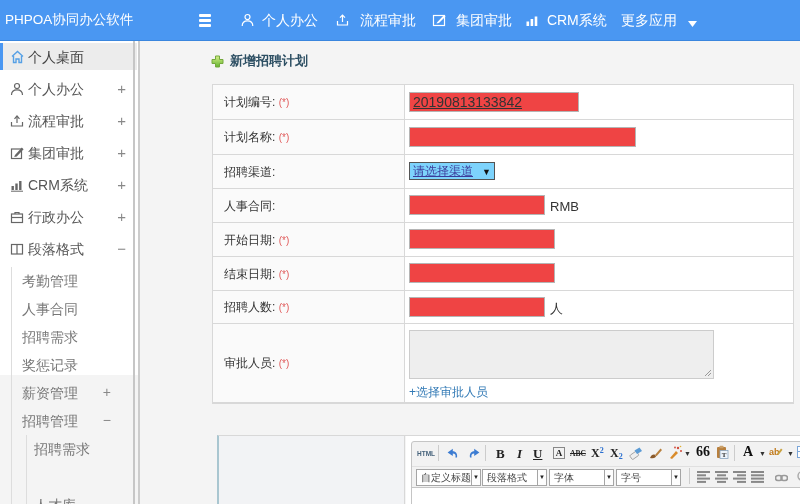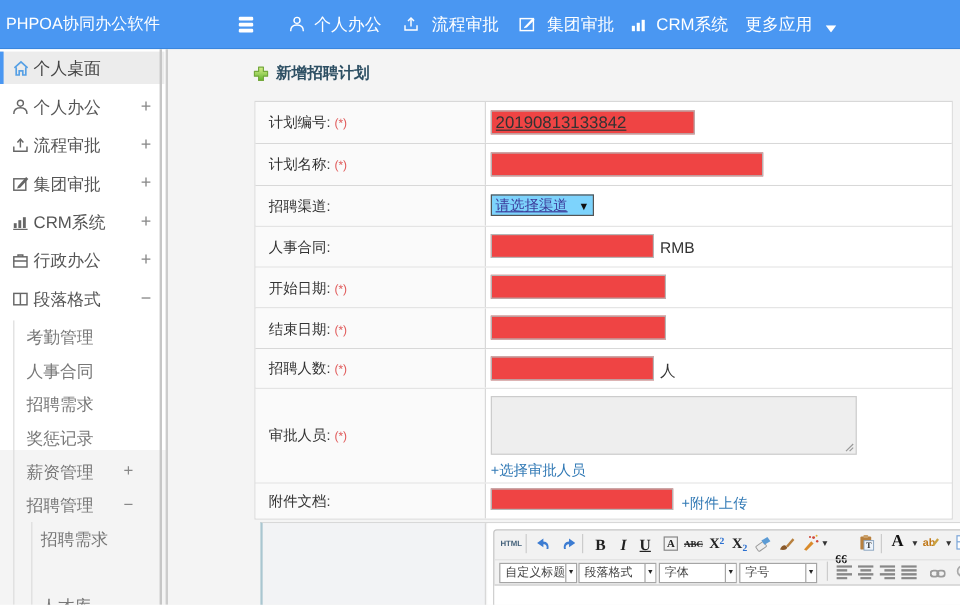--- a/index.html
+++ b/index.html
@@ -266,29 +266,20 @@
         </div>
       <div class="fr" style="height:78px;">
         <div style="position:absolute; left:4px; top:6px; width:303px; height:47px; border:1px solid #ccc; background:#eee;">
           <svg style="position:absolute; right:1px; bottom:1px;" width="8" height="8" viewBox="0 0 8 8">
               <path d="M7 1 L1 7 M7 4 L4 7" stroke="#999" stroke-width="1" fill="none"></path>
             </svg>
         </div>
         <span class="blue" style="position:absolute; left:4px; top:60px;">+选择审批人员</span>
       </div>
     </div>
-    <div class="frow" style="height:29px; border-bottom:none;">
-      <div class="fl">
-          <span class="lab">附件文档:</span>
-        </div>
-      <div class="fr" style="height:29px;">
-          <input class="inp" style="left: 4px; top: 4px; width: 144px; height: 16px;">
-          <span class="blue" style="position:absolute; left:163px; top:8px;">+附件上传</span>
-        </div>
-    </div>
   </div>
 
   <div class="edwrap">
     <div class="edlabel"></div>
     <div class="edright">
       <div class="edbox">
         <div class="tb1">
           <span class="ti" style="left:5px; top:8px; font-size:6.5px; font-weight:bold; color:#44617a;">HTML</span>
           <div class="sep" style="left:26px;"></div>
           <svg class="ti" style="left:34px; top:3px;" width="14" height="14" viewBox="0 0 14 14">
@@ -316,21 +307,21 @@
               <path d="M6 9 L11.5 2.5 L13 4 L7.5 10.2 Z" fill="#b8803e"></path>
             </svg>
           <svg class="ti" style="left:256px; top:3px;" width="15" height="15" viewBox="0 0 15 15">
               <path d="M2 13 L8 6 L10 8 L4 14 Z" fill="#d98b2b"></path>
               <circle cx="10" cy="3" r="1.2" fill="#d04a3a"></circle>
               <circle cx="13" cy="6" r="1" fill="#d04a3a"></circle>
               <circle cx="7" cy="2.5" r="0.9" fill="#d04a3a"></circle>
               <circle cx="12.5" cy="1.5" r="0.8" fill="#e0b030"></circle>
             </svg>
           <span class="ti" style="left:272px; top:8px; font-size:7px; color:#333;">▼</span>
-          <span class="ti" style="left:284px; top:19px; font-family:'Liberation Serif',serif; font-size:10px; font-weight:bold; color:#111;">66</span>
+          <span class="ti" style="left:284px; top:2px; font-family:'Liberation Serif',serif; font-size:14px; font-weight:bold; color:#111;">66</span>
           <svg class="ti" style="left:303px; top:3px;" width="14" height="15" viewBox="0 0 14 15">
               <rect x="2" y="2" width="9" height="11" rx="1" fill="#b8803e"></rect>
               <rect x="4.5" y="0.8" width="4" height="2.5" rx="0.8" fill="#caa06a"></rect>
               <rect x="5" y="5.5" width="8" height="8" fill="#eef4fb" stroke="#8aa5c0" stroke-width="0.8"></rect>
               <text x="9" y="12" font-size="7" font-weight="bold" fill="#333" text-anchor="middle" font-family="Liberation Serif">T</text>
             </svg>
           <div class="sep" style="left:322px;"></div>
           <span class="ti" style="left:331px; top:2px; font-family:'Liberation Serif',serif; font-size:14px; font-weight:bold; color:#111;">A</span>
           <span class="ti" style="left:347px; top:8px; font-size:7px; color:#333;">▼</span>
           <svg class="ti" style="left:357px; top:3px;" width="14" height="14" viewBox="0 0 14 14">

